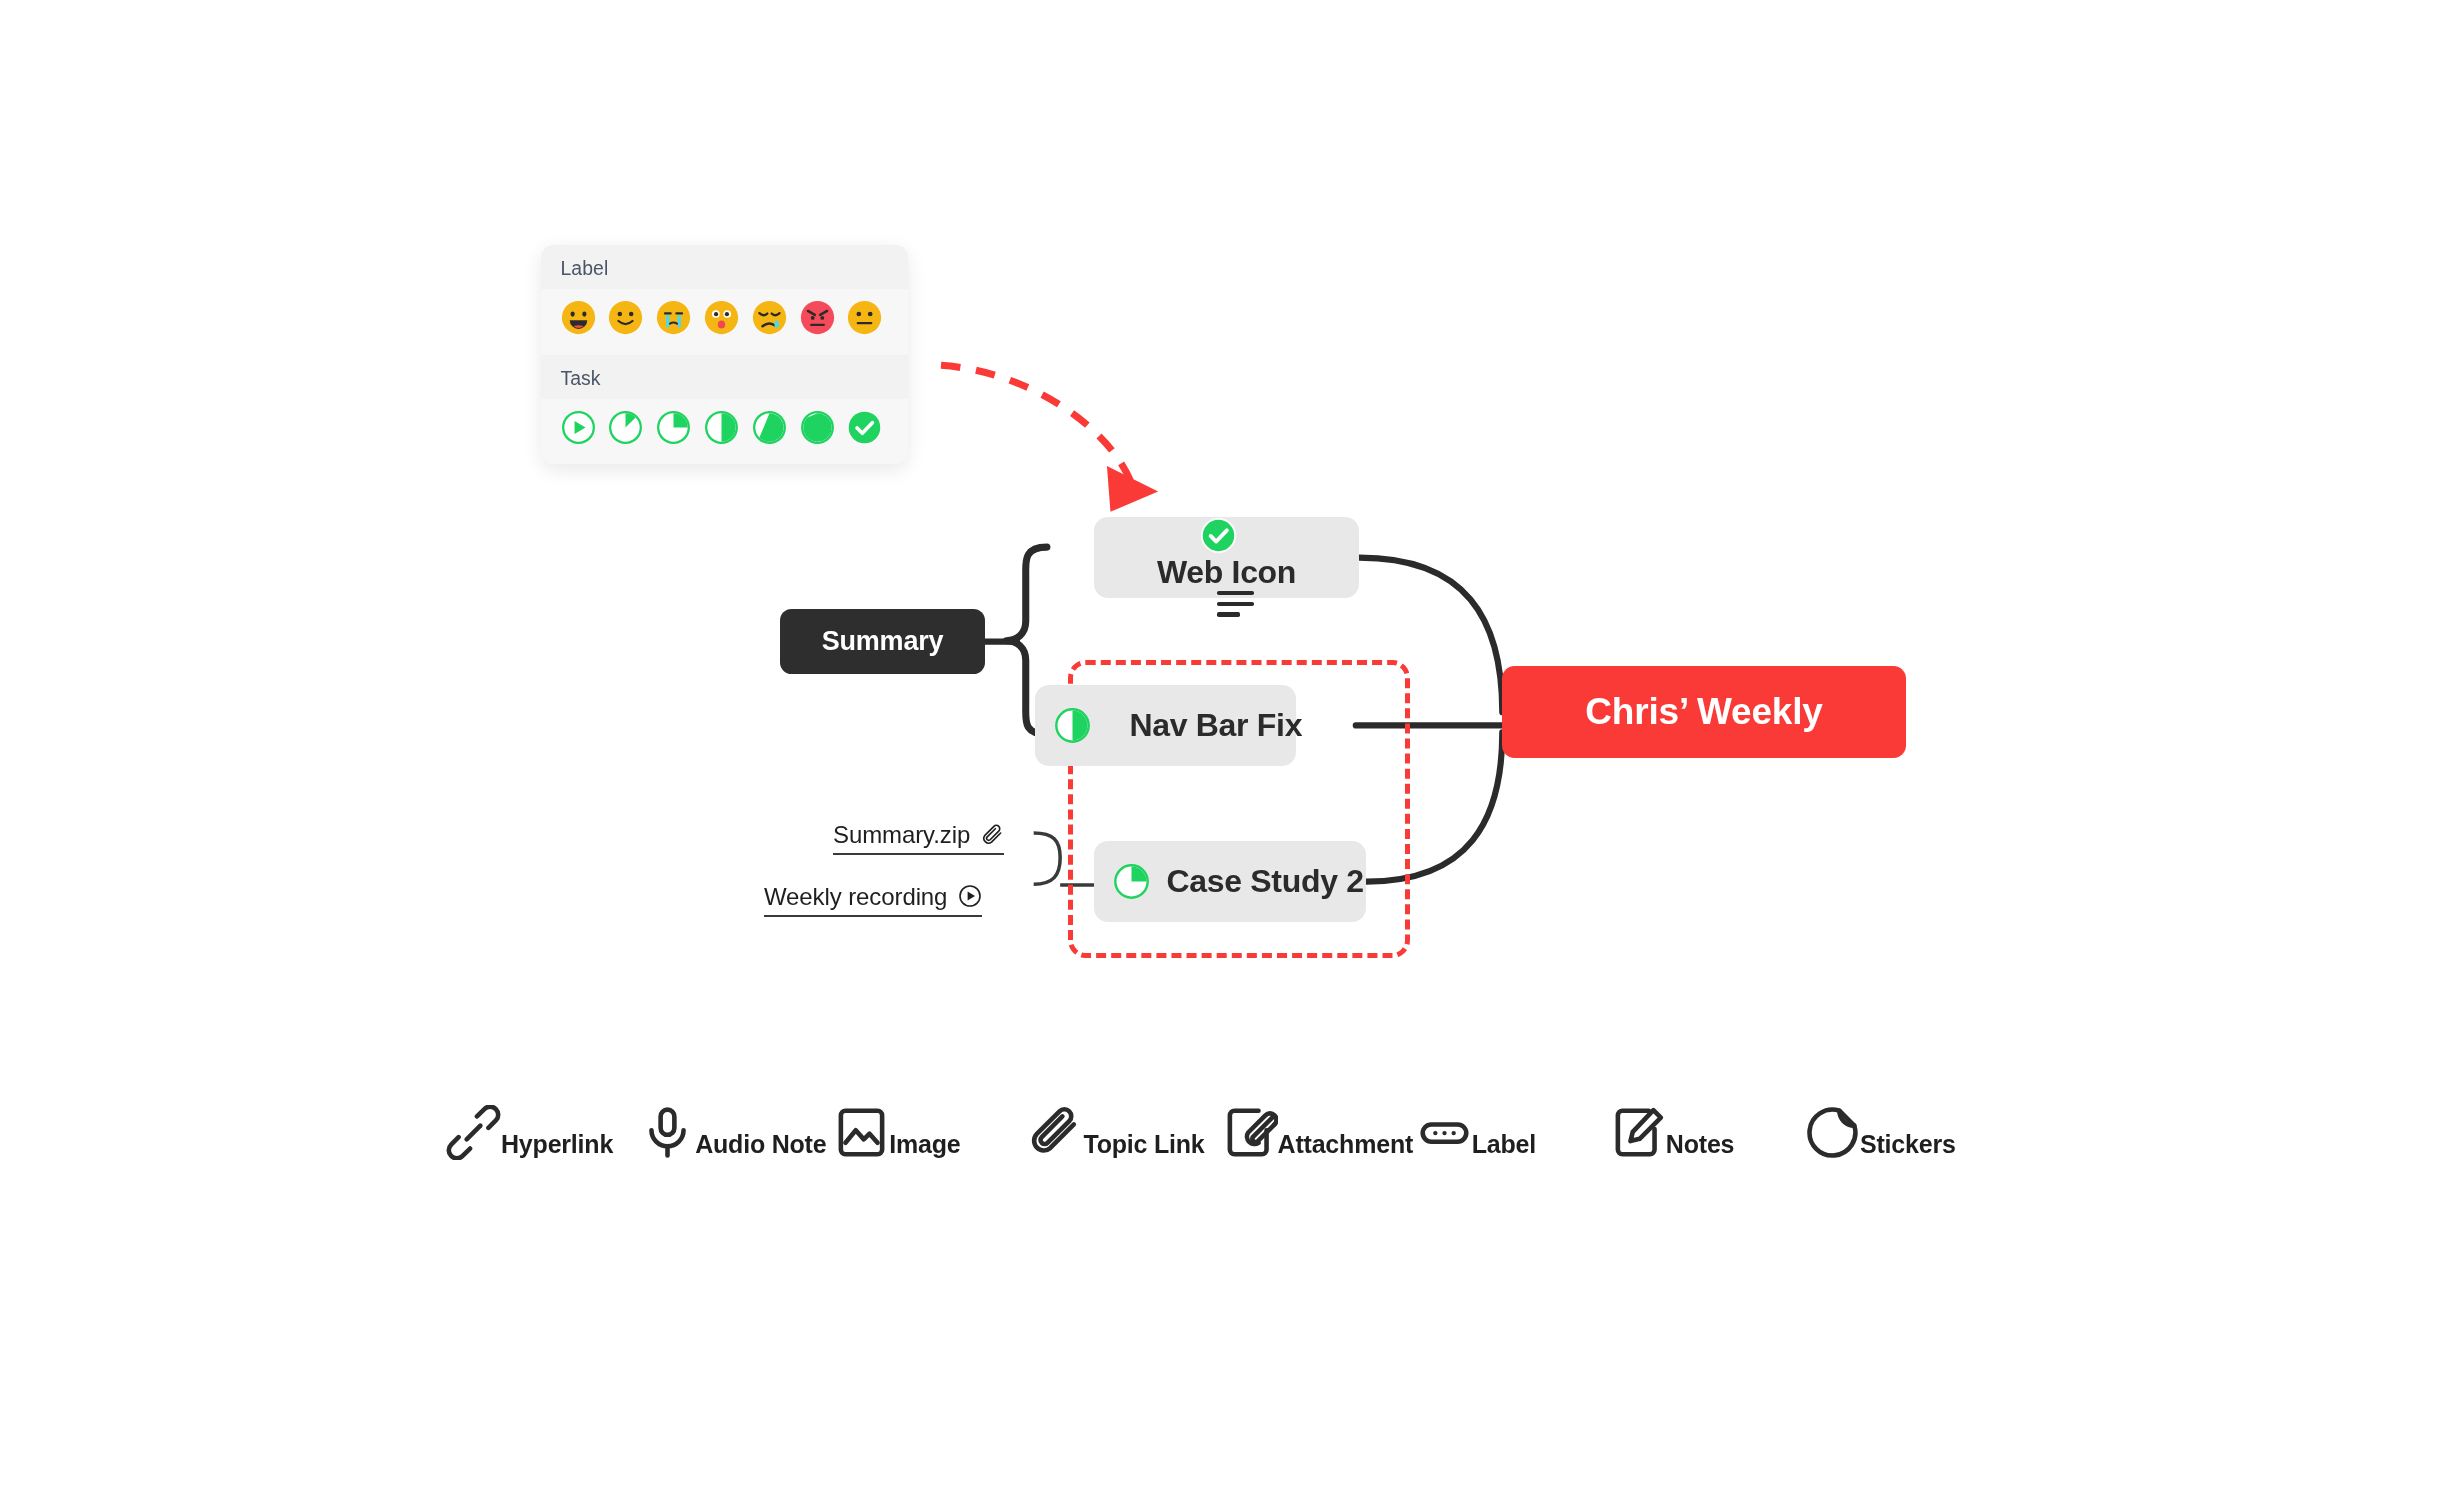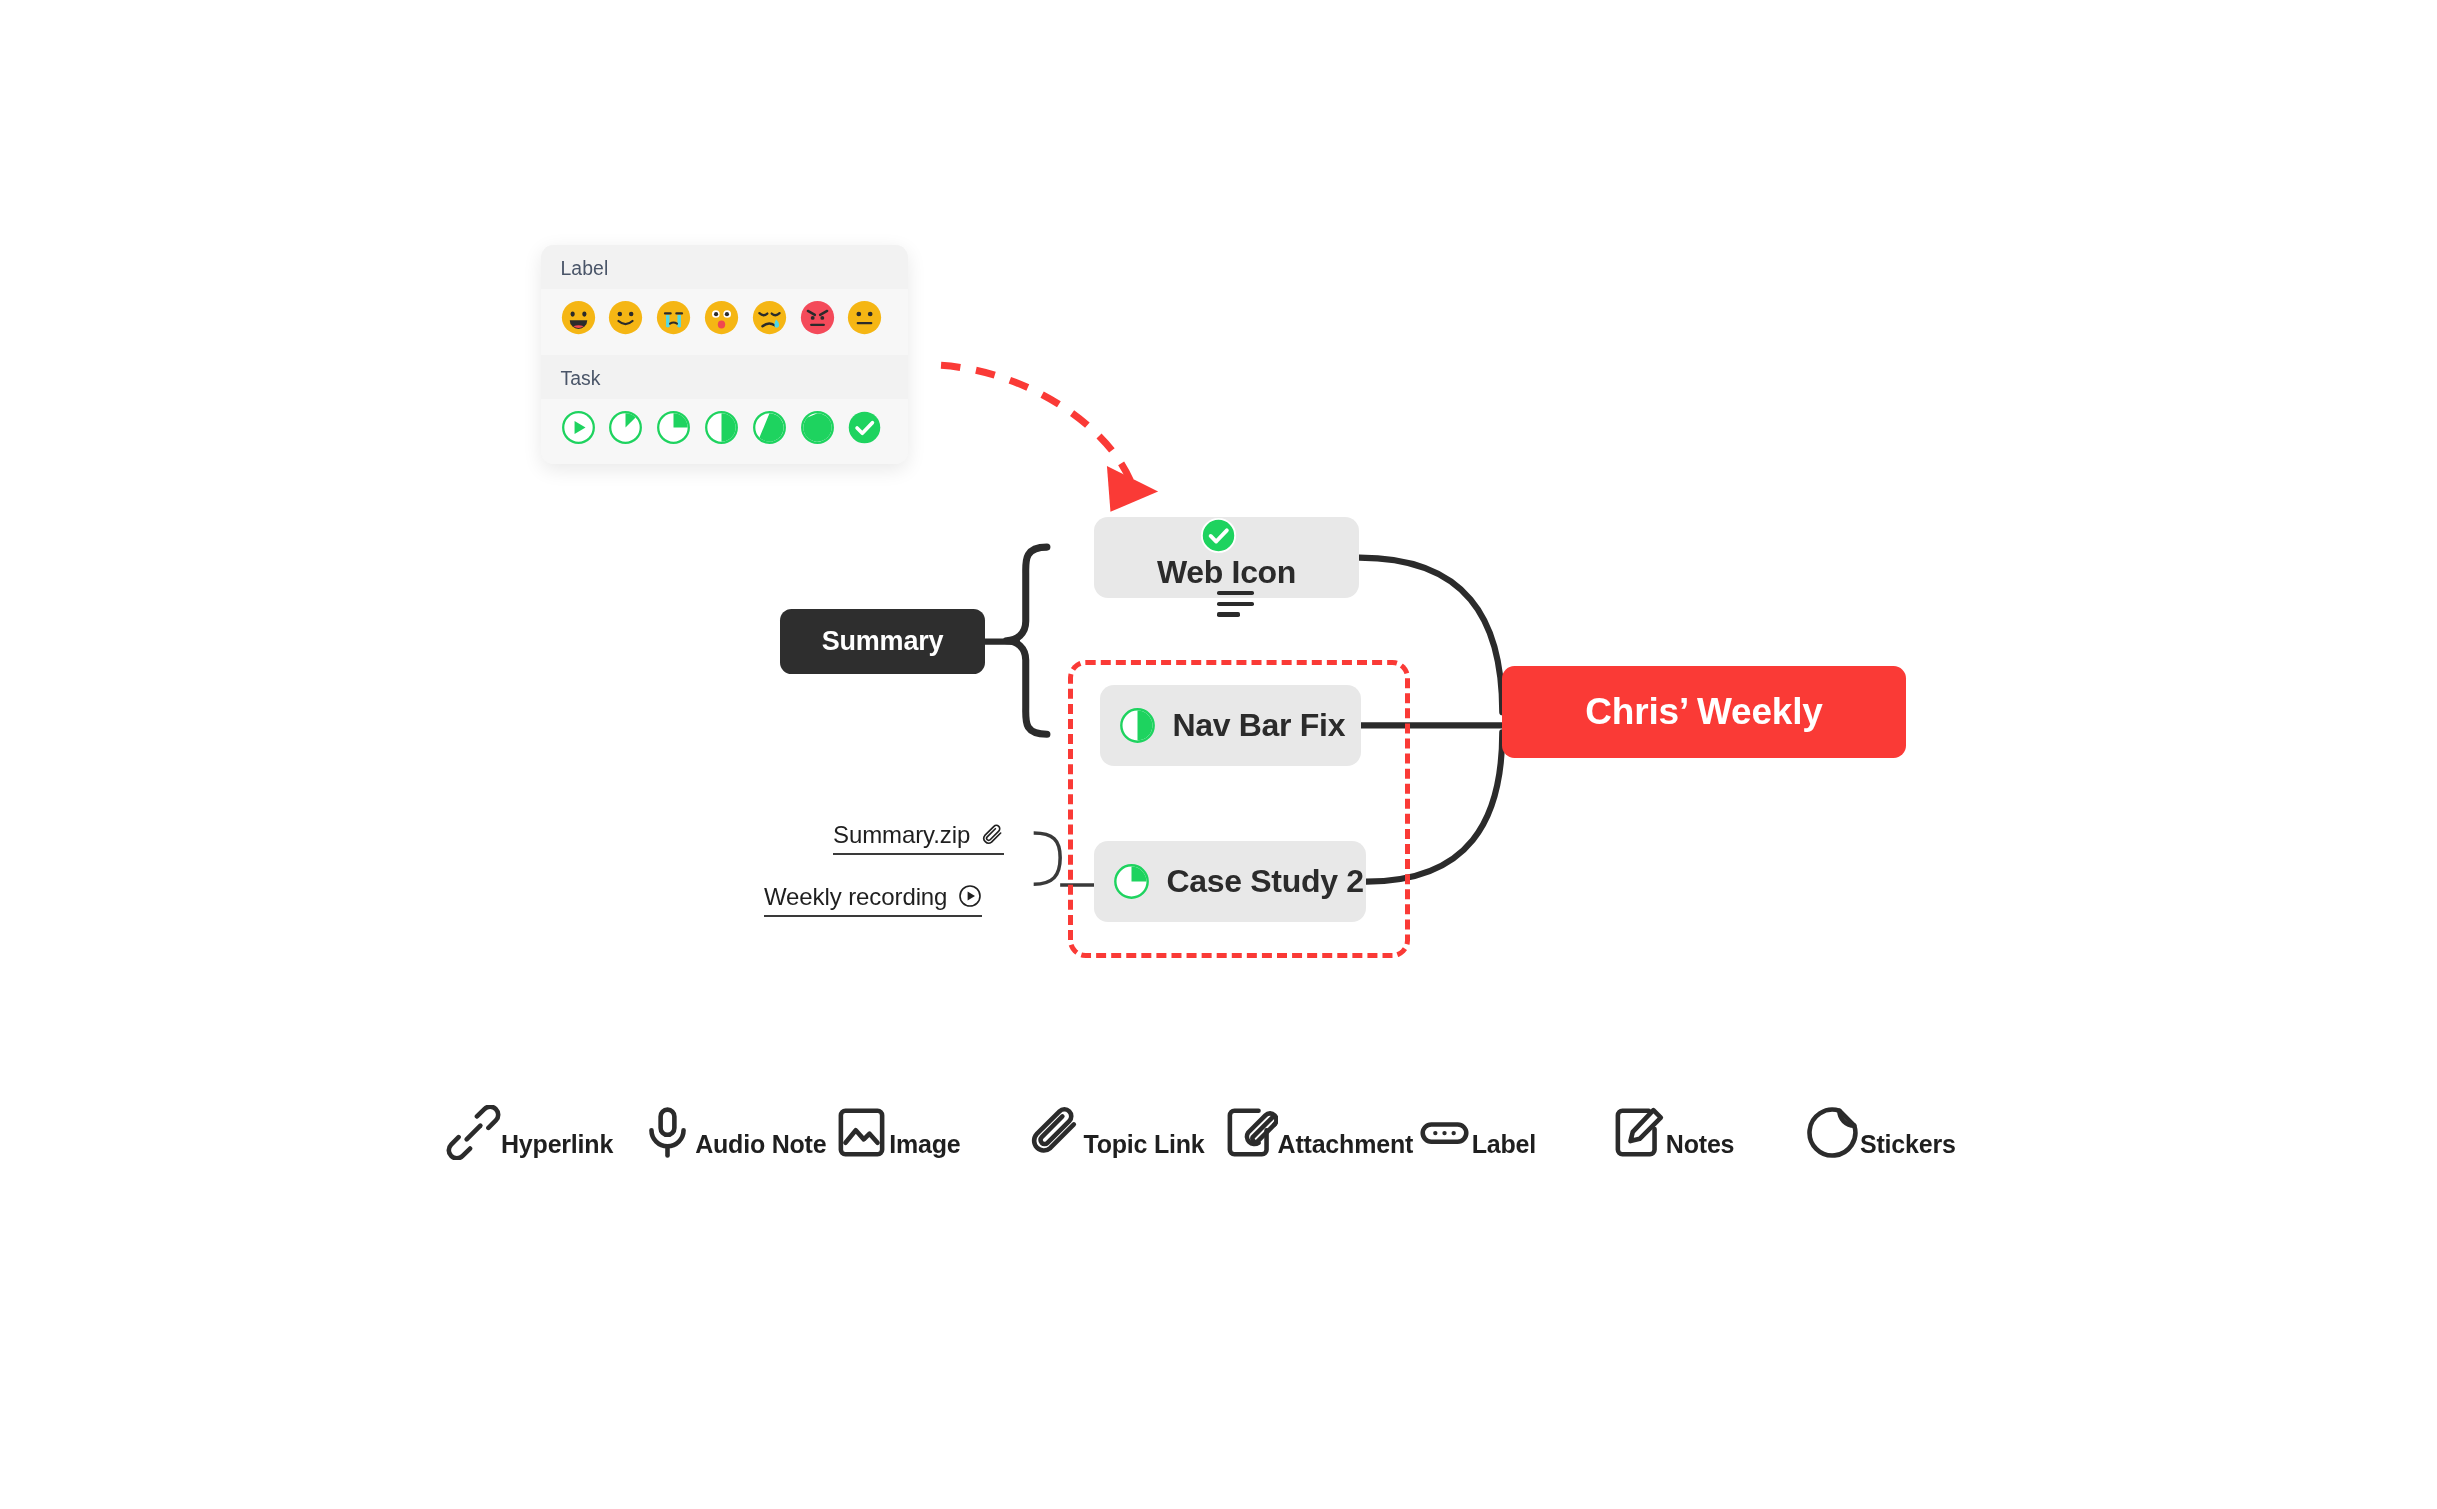--- a/index.html
+++ b/index.html
@@ -97,21 +97,21 @@
     display: block;
     height: 4.4px;
     background: #2b2b2b;
     border-radius: 1.8px;
   }
   .notes-mark i:nth-child(1) { width: 37px; }
   .notes-mark i:nth-child(2) { width: 37px; }
   .notes-mark i:nth-child(3) { width: 23px; }
 
   #node-web   { left: 1094px; top: 517px;  width: 265px; height: 81px;  padding: 0 19.4px; flex-direction: column; }
-  #node-nav   { left: 1100px; top: 685px;  width: 261px; height: 81px;  padding: 0 19.4px; }
+  #node-nav   { left: 1035px; top: 685px;  width: 261px; height: 81px;  padding: 0 19.4px; gap: 22px; }
   #node-case  { left: 1094px; top: 841px;  width: 272px; height: 81px;  padding: 0 19.4px; }
 
   
   #node-central {
     position: absolute;
     left: 1502px;
     top: 666px;
     width: 404px;
     height: 92px;
     background: #fa3a36;

